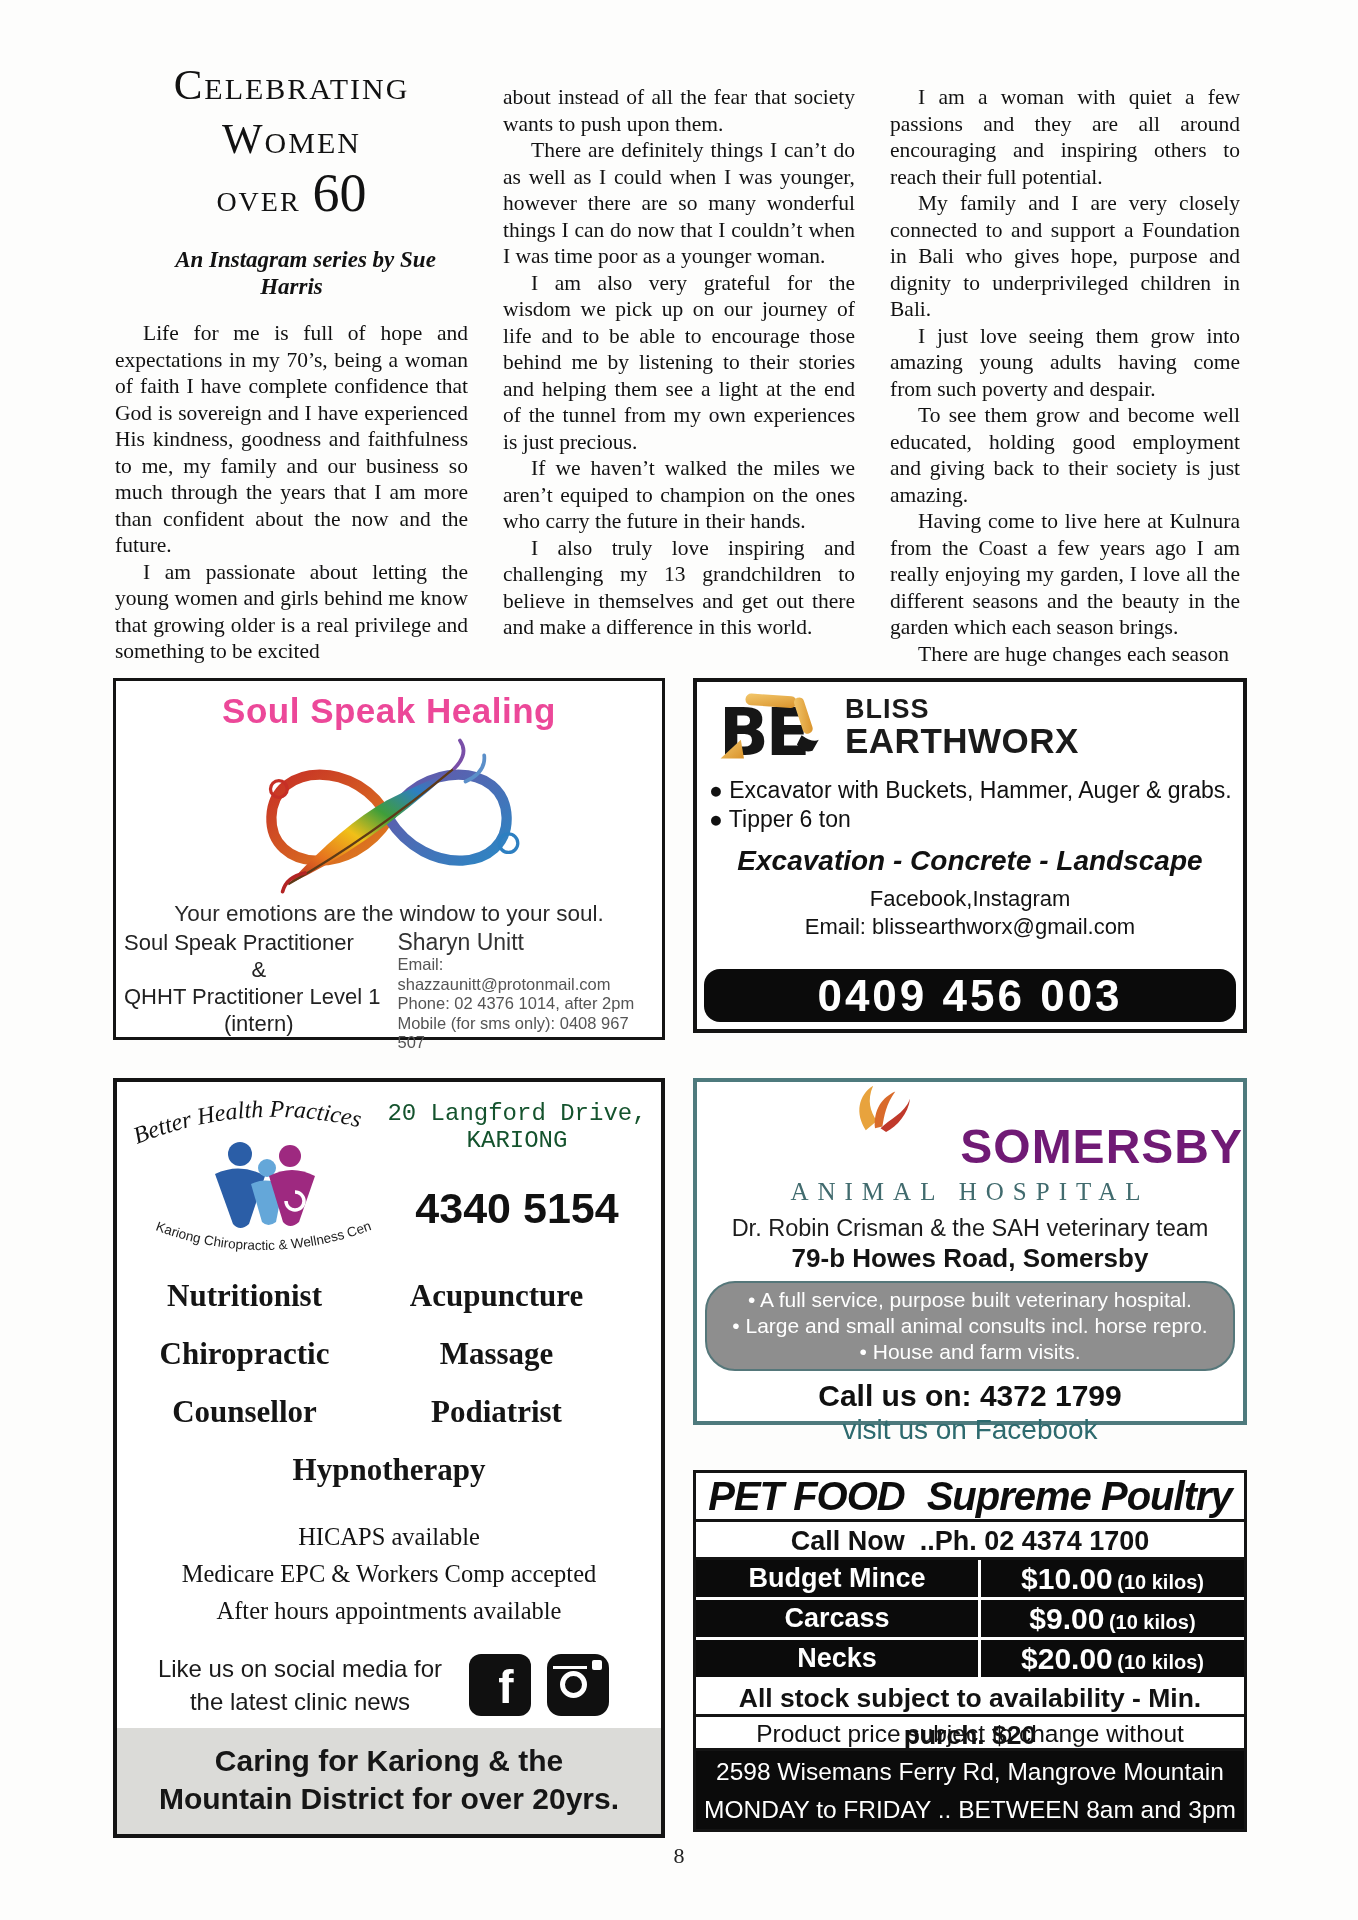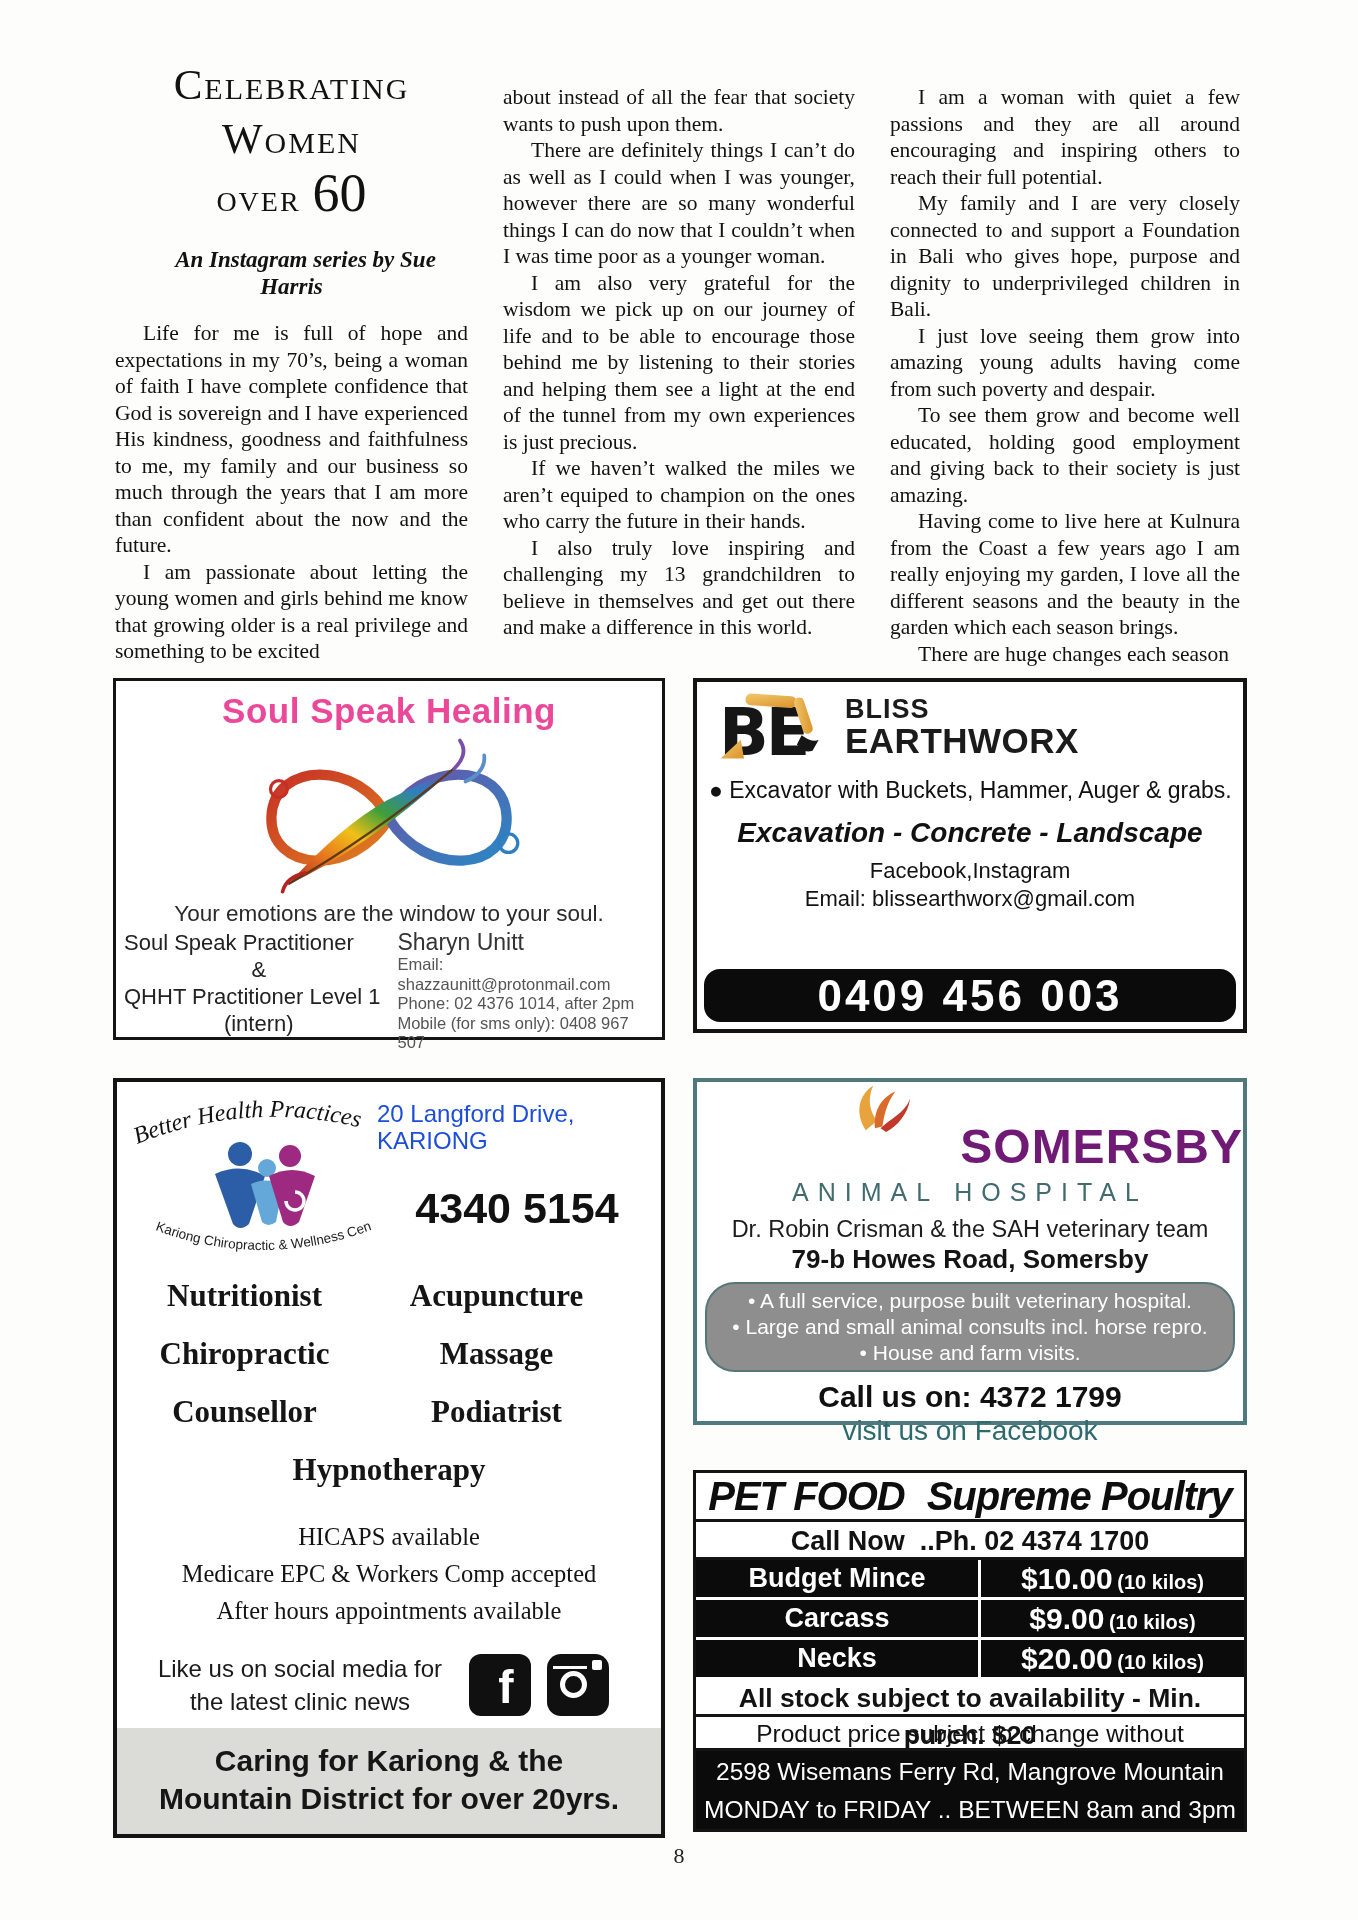--- a/index.html
+++ b/index.html
@@ -51,22 +51,22 @@
   .be-services { text-align:center; margin-top:12px; font-size:28px; font-weight:700; font-style:italic; color:#111; }
   .be-social { text-align:center; margin-top:9px; font-size:22px; }
   .be-email { text-align:center; margin-top:2px; font-size:22px; }
   .be-pill { position:absolute; left:7px; right:7px; bottom:7px; height:53px; background:#0b0b0b;
     border-radius:16px; color:#fff; text-align:center; font-size:44px; font-weight:700;
     letter-spacing:3px; line-height:53px; }
 
   
   #ad-bhp { left:113px; top:1078px; width:552px; height:760px; border:4px solid #141414; }
   .bhp-logo { position:absolute; left:10px; top:10px; width:270px; height:175px; }
-  .bhp-addr { position:absolute; left:260px; top:18px; width:280px; 
-    font-size:24px; line-height:27px; color:#1d4ed8; }
+  .bhp-addr { position:absolute; left:260px; top:18px; width:280px; text-align:center;
+    font-size:24px; line-height:27px; color:#14532d;font-family:Liberation Mono, monospace; }
   .bhp-phone { position:absolute; left:260px; top:102px; width:280px; text-align:center;
     font-size:43px; font-weight:700; color:#111; }
   .bhp-services { position:absolute; left:20px; top:196px; right:20px;
     font-family:"Liberation Serif", serif; font-weight:bold; font-size:31px; color:#151515; }
   .bhp-srow { display:flex; margin-bottom:22px; }
   .bhp-srow .sl { width:215px; text-align:center; }
   .bhp-srow .sr { flex:1; text-align:center; }
   .bhp-hypno { text-align:center; }
   .bhp-info { position:absolute; left:0; right:0; top:436px; text-align:center;
     font-family:"Liberation Serif", serif; font-size:24.5px; line-height:37px; color:#141414; }
@@ -81,21 +81,21 @@
   .ig-dot { position:absolute; right:7px; top:6px; width:10px; height:10px; background:#fff; border-radius:2px; }
   .ig-bar { position:absolute; left:6px; top:12px; width:34px; height:3px; background:#fff; }
   .bhp-footer { position:absolute; left:0; right:0; bottom:0; height:106px; background:#dbdbd8;
     text-align:center; font-weight:700; font-size:30px; line-height:38px; color:#161616; padding-top:14px; }
 
   
   #ad-somersby { left:693px; top:1078px; width:554px; height:347px; border:4px solid #4e7a7d; }
   .som-logo { position:relative; text-align:center; margin-top:6px; }
   .som-flame { position:absolute; left:calc(50% - 132px); top:-4px; width:74px; height:48px; }
   .som-name { font-size:48px; font-weight:600; letter-spacing:1px; color:#701a75; line-height:58px; padding-top:30px;text-align:right; }
-  .som-sub { font-family:Liberation Sans, sans-serif; font-size:25px; letter-spacing:9px; color:#416b6e; margin-top:2px; }
+  .som-sub { font-family:Liberation Serif, serif; font-size:25px; letter-spacing:9px; color:#416b6e; margin-top:2px; }
   .som-team { text-align:center; font-size:23.5px; color:#1d1d1d; margin-top:9px; }
   .som-addr { text-align:center; font-size:26px; font-weight:700; color:#141414; margin-top:1px; }
   .som-pill { margin:7px 8px 0; background:#8e8e8e; border:2px solid #55777a; border-radius:30px;
     color:#fff; text-align:center; font-size:21px; line-height:26px; padding:4px 6px; }
   .som-call { text-align:center; font-size:30px; font-weight:700; color:#101010; margin-top:8px; }
   .som-web { text-align:center; font-size:28px; color:#2d6a6e; text-decoration:underline; margin-top:2px; }
   .som-fb { text-align:center; font-size:28px; color:#2d6a6e; margin-top:1px; }
 
   
   #ad-petfood { left:693px; top:1470px; width:554px; height:362px; border:3px solid #141414;
@@ -217,20 +217,21 @@
         <path d="M108,58 q14,10 22,6 l-8,14 q-12,4 -20,-8 Z" fill="#161616"></path>
         <path d="M4,88 L30,64 L34,88 Z" fill="url(#beGold)"></path>
       </svg>
       <div class="be-name">
         <div class="be-n1">BLISS</div>
         <div class="be-n2">EARTHWORX</div>
       </div>
     </div>
     <div class="be-bullets">
       <div>● Excavator with Buckets, Hammer, Auger &amp; grabs.</div>
+      <div>● Tipper 6 ton</div>
     </div>
     <div class="be-services">Excavation - Concrete - Landscape</div>
     <div class="be-social">Facebook,Instagram</div>
     <div class="be-email">Email: blissearthworx@gmail.com</div>
     <div class="be-pill">0409 456 003</div>
   </div>
 
   <div id="ad-bhp" class="ad">
     <svg class="bhp-logo" viewBox="0 0 270 175">
       <path id="bhArcTop" d="M10,52 Q135,2 262,44" fill="none"></path>

